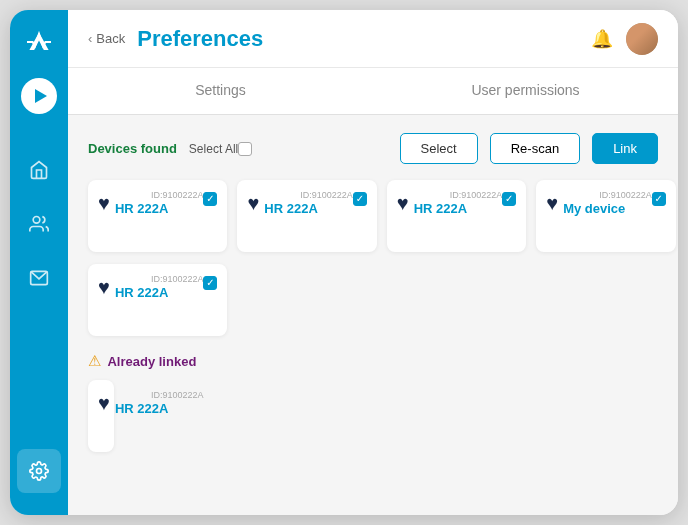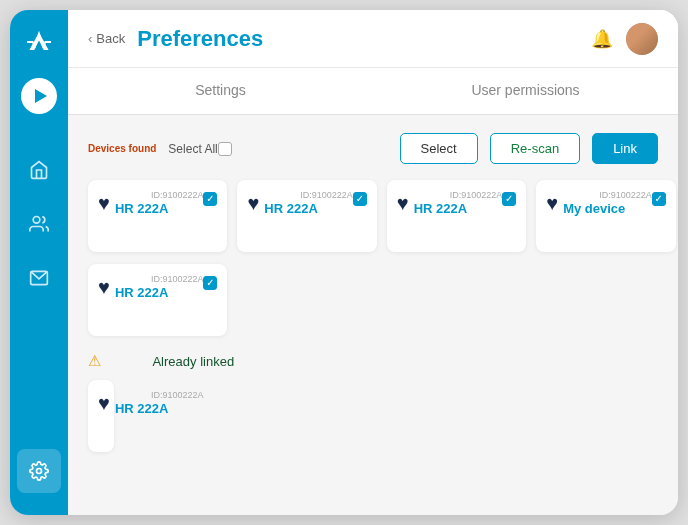--- a/index.html
+++ b/index.html
@@ -193,23 +193,23 @@
       padding: 18px 20px;
     }
     
     .devices-bar {
       display: flex;
       align-items: center;
       gap: 12px;
       margin-bottom: 16px;
     }
     .devices-found-label {
-      font-size: 10px;
+      font-size: 13px;
       font-weight: 600;
-      color: #c2410c;
+      color: #15803d;
     }
     .select-all-container {
       display: flex;
       align-items: center;
     }
     .select-all-label {
       font-size: 12px;
       color: #555;
     }
     .checkbox {
@@ -232,21 +232,21 @@
       border: 1.5px solid #0099cc;
       font-weight: 500;
     }
     .btn-outline {
       background: white;
       color: #333;
       border-color: #0099cc;
     }
     .btn-outline-blue {
       background: white;
-      color: #15803d;
+      color: #000000;
       border-color: #0099cc;
     }
     .btn-primary {
       background: #0099cc;
       color: white;
       border-color: #0099cc;
     }
     
     .device-grid {
       display: grid;
@@ -329,23 +329,22 @@
       align-items: center;
       gap: 6px;
       margin-bottom: 10px;
     }
     .warning-icon {
       color: #e8a020;
       font-size: 15px;
     }
     .already-linked-label {
       font-size: 13px;
-      font-weight: 400;
-      color: #14532d;
-      margin-left: 45px;
+      font-weight: 700;
+      color: #701a75;
     }
     .linked-device-card {
       background: white;
       border-radius: 8px;
       padding: 10px;
       display: flex;
       flex-direction: column;
       gap: 4px;
       box-shadow: 0 1px 4px rgba(0,0,0,0.07);
       width: calc(25% - 7.5px);

